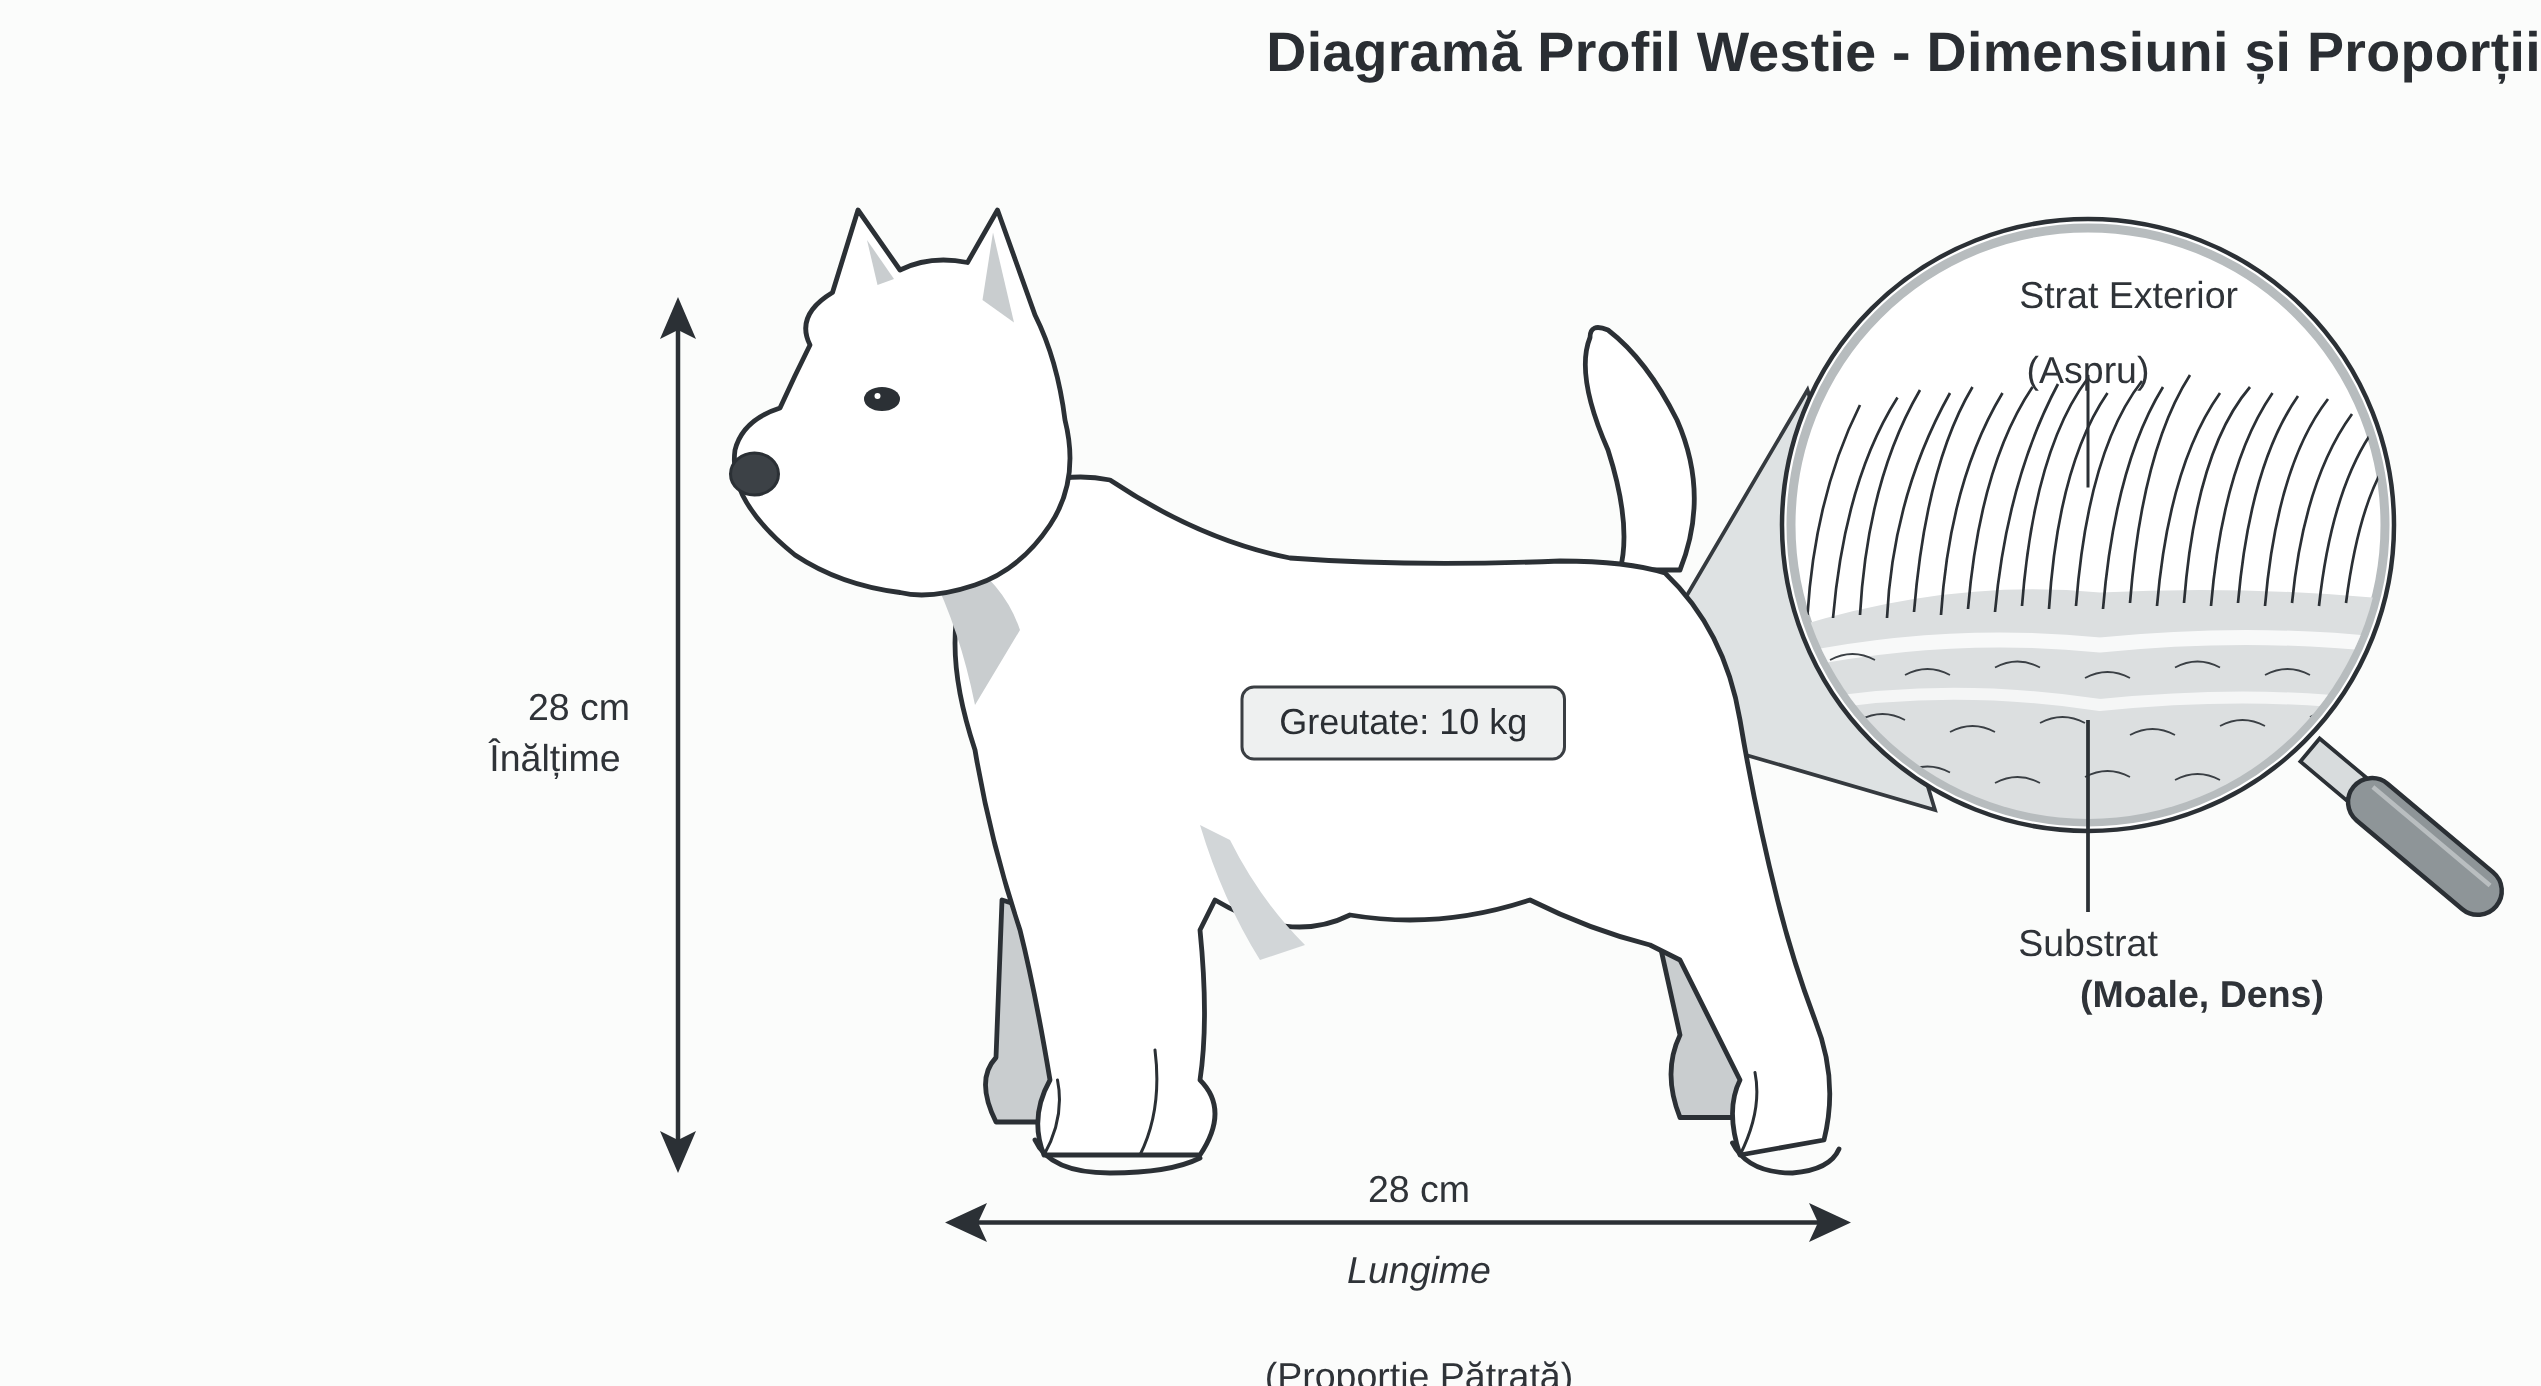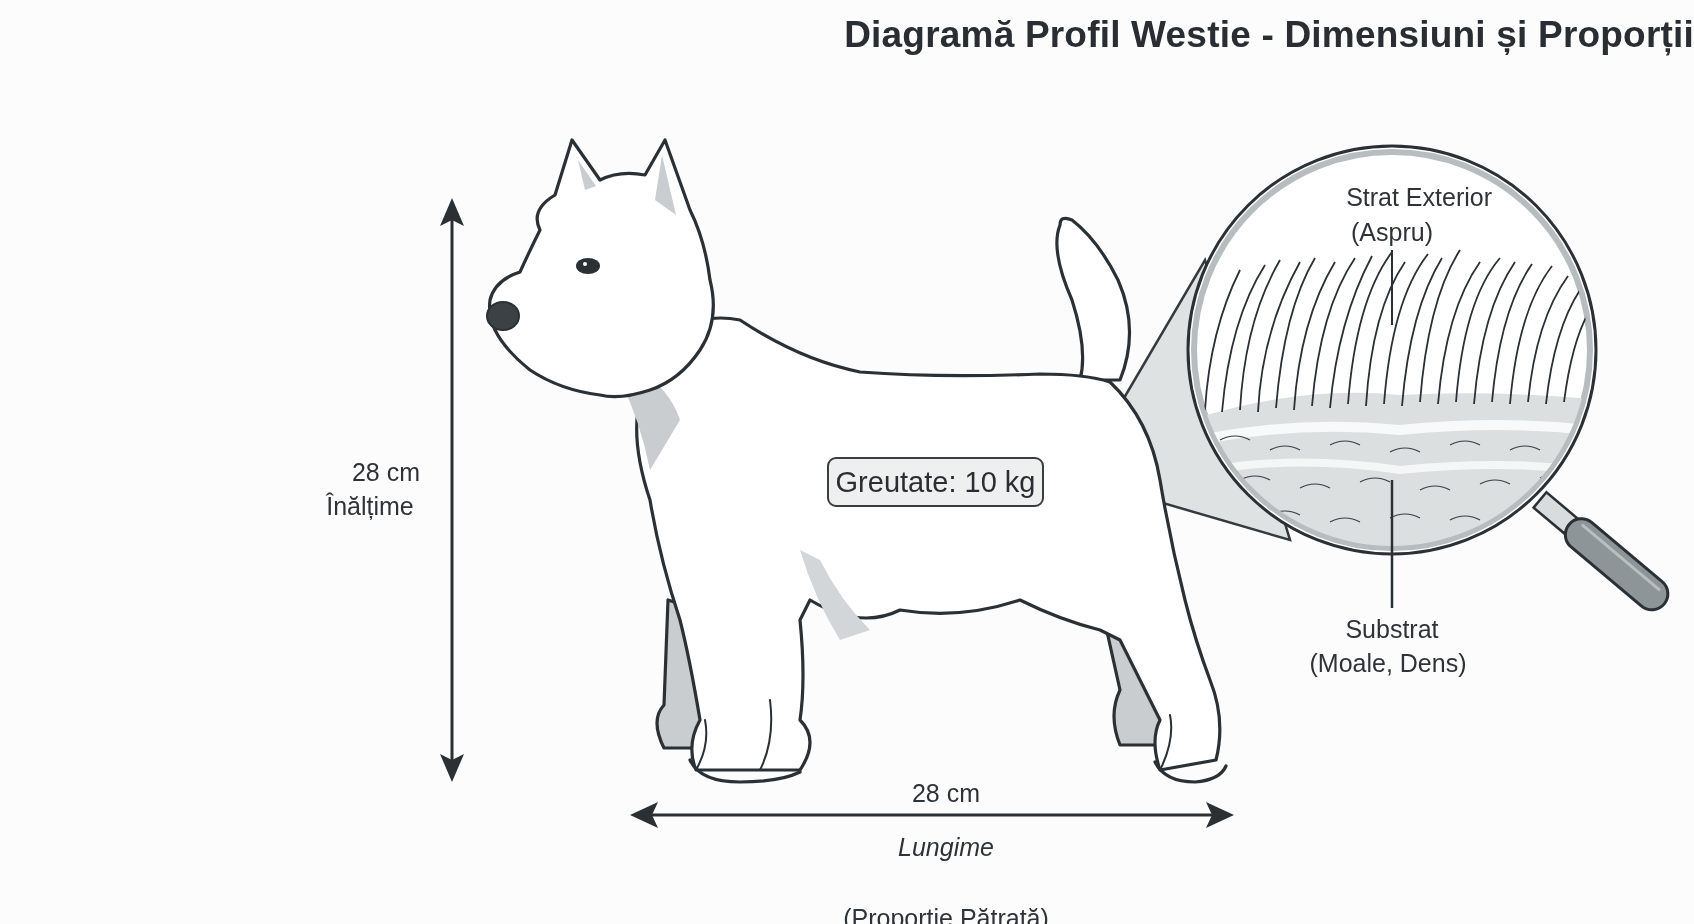--- a/index.html
+++ b/index.html
@@ -1,20 +1,20 @@
 <!DOCTYPE html>
 <html><head>
 <meta charset="utf-8">
 <style>
   html, body { margin:0; padding:0; background:#fbfcfb; }
   body { width:1694px; height:924px; position:relative; overflow:hidden; font-family:"Liberation Sans", "DejaVu Sans", sans-serif; color:#2b2f33; }
   .title { position:absolute; left:0; top:14px; width:1694px; text-align:right; font-weight:bold; font-size:37px; color:#2a2e33; letter-spacing:0.2px; }
   svg.art { position:absolute; left:0; top:0; }
   .lbl { position:absolute; text-align:center; font-size:25px; line-height:34px; color:#2f3338; }
-  .weight { position:absolute; left:827px; top:457px; width:217px; height:50px; border:2px solid #3a3e43; border-radius:9px; background:#eef0f0; box-sizing:border-box; font-size:29px; line-height:46px; text-align:center; color:#2a2e33; }
+  .weight { position:absolute; left:827px; top:457px; width:217px; height:50px; border:2px solid #3a3e43; border-radius:9px; background:#eef0f0; box-sizing:border-box; font-size:24px; line-height:46px; text-align:center; color:#2a2e33; }
 </style>
 </head>
 <body>
 
 <div class="title">Diagramă Profil Westie - Dimensiuni și Proporții</div>
 
 <svg class="art" width="1694" height="924" viewBox="0 0 1694 924">
   <defs>
     <marker id="ah" viewBox="0 0 10 10" refX="5" refY="5" markerWidth="7" markerHeight="7" orient="auto-start-reverse">
       <path d="M0,0 L10,5 L0,10 L3,5 Z" fill="#2b3035"></path>
@@ -131,16 +131,16 @@
 <div class="lbl" style="left:326px; top:455px; width:120px;">28 cm</div>
 <div class="lbl" style="left:310px; top:489px; width:120px;">Înălțime</div>
 
 <div class="lbl" style="left:846px; top:776px; width:200px;">28 cm</div>
 <div class="lbl" style="left:796px; top:830px; width:300px;font-style:italic;">Lungime</div>
 <div class="lbl" style="left:796px; top:864px; width:300px;margin-top:37px;">(Proporție Pătrată)</div>
 
 <div class="weight">Greutate: 10 kg</div>
 
 <div class="lbl" style="left:1292px; top:180px; width:200px;text-align:right;">Strat Exterior</div>
-<div class="lbl" style="left:1292px; top:215px; width:200px;">(Aspru)</div>
+<div class="lbl" style="left:1292px; top:230px; width:200px;">(Aspru)</div>
 
 <div class="lbl" style="left:1272px; top:612px; width:240px;">Substrat</div>
-<div class="lbl" style="left:1268px; top:646px; width:240px;">(Moale, Dens)</div>
+<div class="lbl" style="left:1348px; top:646px; width:240px;font-weight:bold;">(Moale, Dens)</div>
 
 </body></html>

